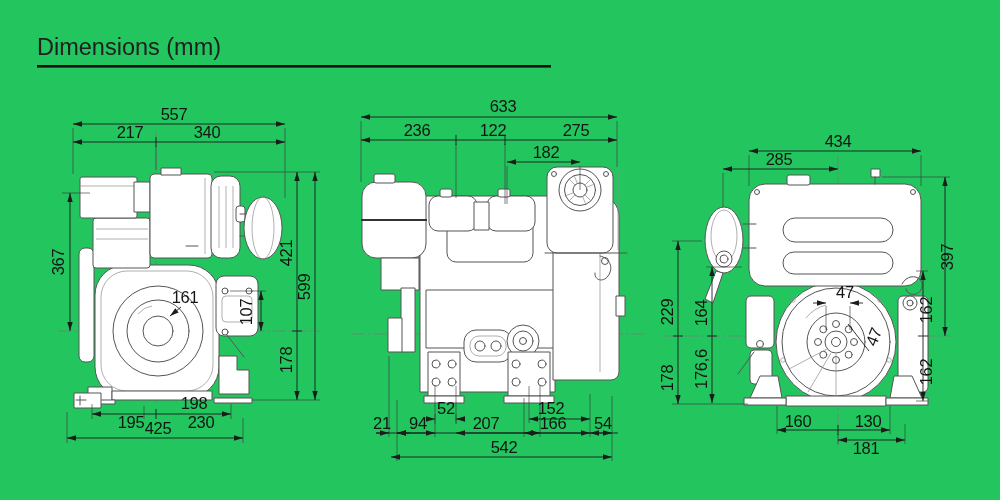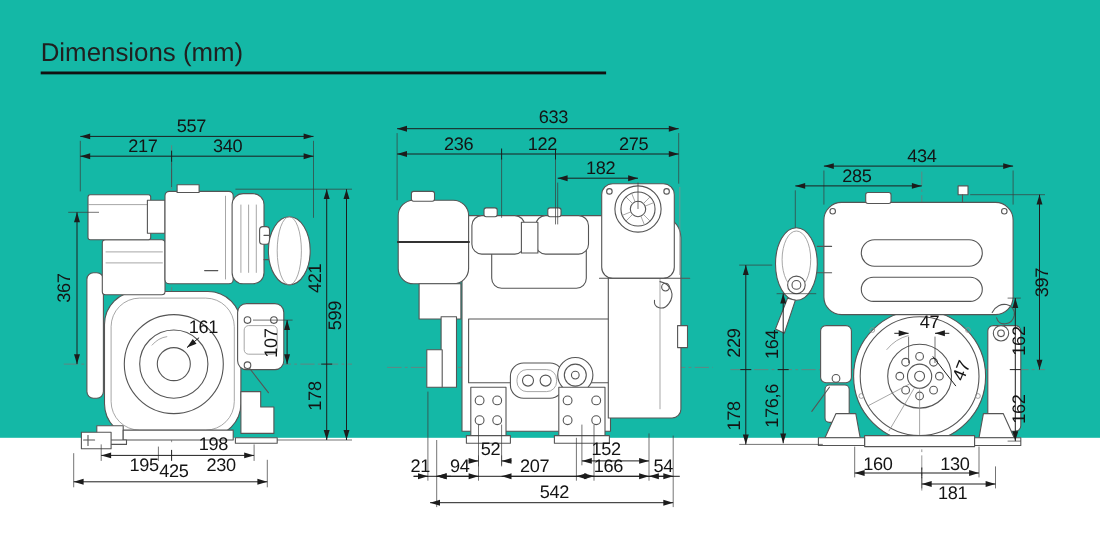--- a/index.html
+++ b/index.html
@@ -1,17 +1,17 @@
 <!DOCTYPE html>
 <html><head>
 <meta charset="utf-8">
 <style>
   html,body{margin:0;padding:0;background:#fff;}
   body{width:1000px;height:500px;overflow:hidden;}
-  .stage{position:relative;width:1000px;height:398px;background:#14b8a6;}
+  .stage{position:relative;width:1000px;height:500px;background:#22c55e;}
   svg{display:block;}
   .eng{stroke:#555;stroke-width:1;fill:none;stroke-linejoin:round;stroke-linecap:round;}
   .engf{stroke:#555;stroke-width:1;fill:#fff;stroke-linejoin:round;}
   .eng2{stroke:#8c8c8c;stroke-width:.7;fill:none;}
   .dim{stroke:#1c1c1c;stroke-width:.9;fill:none;}
   .ext{stroke:#3c3c3c;stroke-width:.65;fill:none;}
   .tick{stroke:#1c1c1c;stroke-width:.9;}
   .cl{stroke:#787878;stroke-width:.7;fill:none;stroke-dasharray:13 3 2.5 3;}
   .dt{font:16.5px "Liberation Sans",sans-serif;fill:#141414;text-anchor:middle;letter-spacing:-.3px;}
   .ttl{font:23.5px "Liberation Sans",sans-serif;fill:#202020;}

